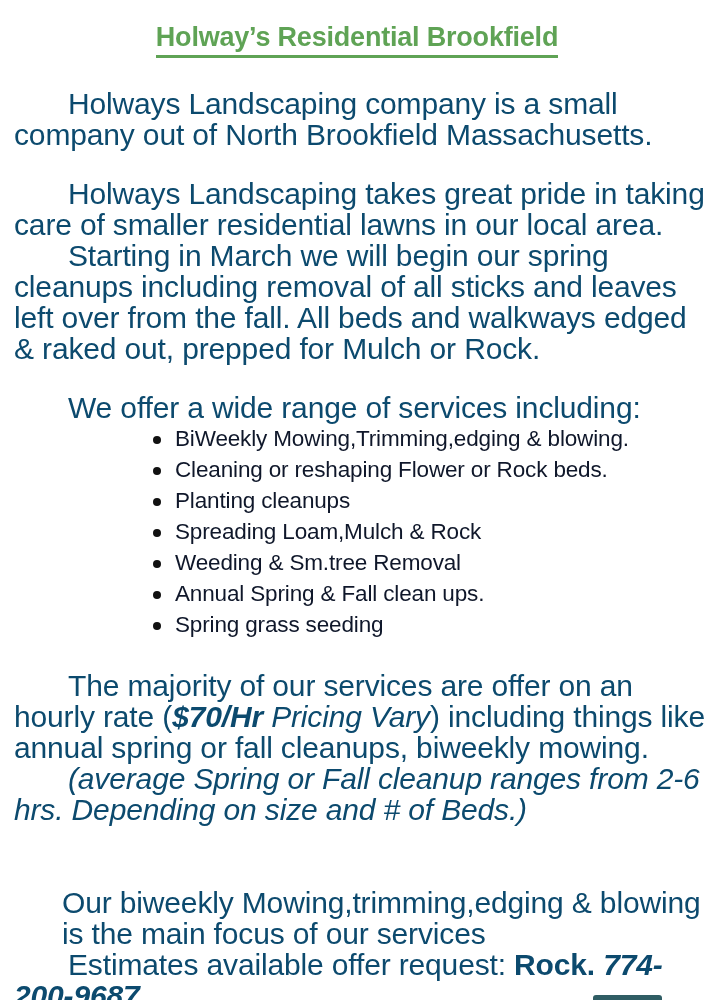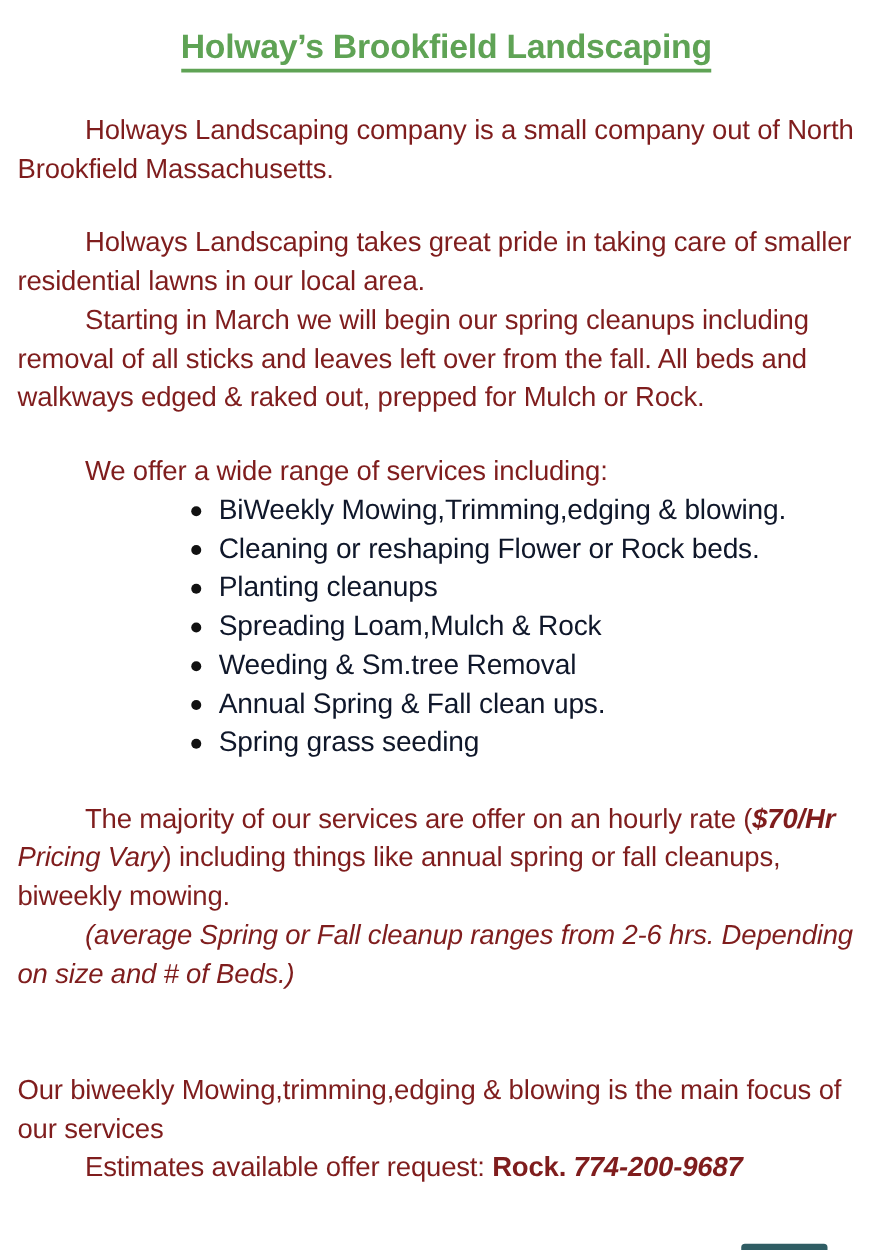--- a/index.html
+++ b/index.html
@@ -48,28 +48,29 @@
   
   .body-wrap {
     position: absolute;
     left: 14px;
     top: 88px;
     width: 696px;
   }
 
   p.para {
     margin: 0;
-    font-size: 22px;
+    font-size: 30px;
     line-height: 31px;
     letter-spacing: -0.15px;
-    color: #7f1d1d;
+    color: #0c4a6e;
     text-indent: 54px;
   }
   p.para.noindent {
     text-indent: 0;
+    margin-left: 48px;
   }
   .gap-md  { height: 28px; }
   .gap-lg  { height: 30px; }
   .gap-xl  { height: 62px; }
 
   
   ul.services {
     margin: 0;
     padding: 0;
     list-style: none;
@@ -110,21 +111,21 @@
     border-radius: 3px 3px 0 0;
     opacity: 0.92;
   }
 </style>
 </head>
 <body>
 
 <div class="page">
 
   <div class="doc-title">
-    <span class="ttl-inner">Holway’s Brookfield Landscaping</span>
+    <span class="ttl-inner">Holway’s Residential Brookfield</span>
   </div>
 
   <div class="body-wrap">
 
     <p class="para">Holways Landscaping company is a small company out of North Brookfield Massachusetts.</p>
 
     <div class="gap-md"></div>
 
     <p class="para">Holways Landscaping takes great pride in taking care of smaller residential lawns in our local area.</p>
 

